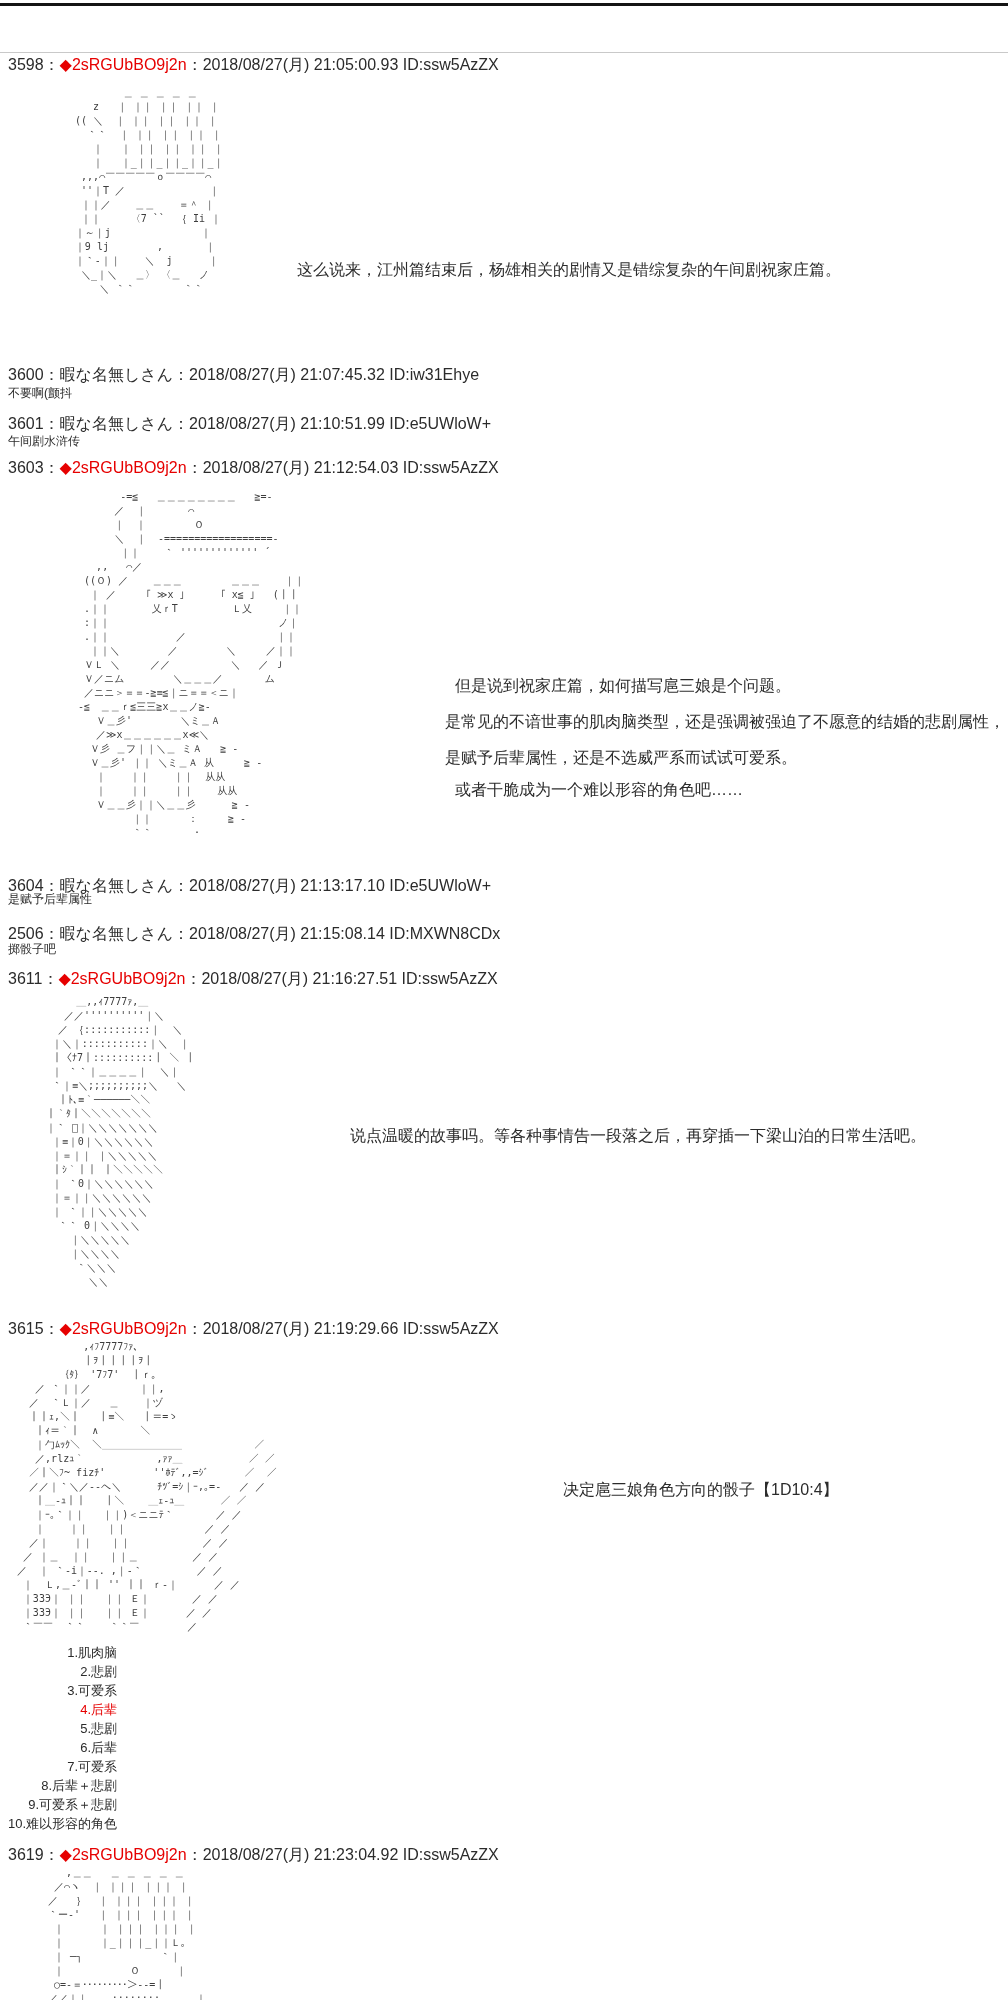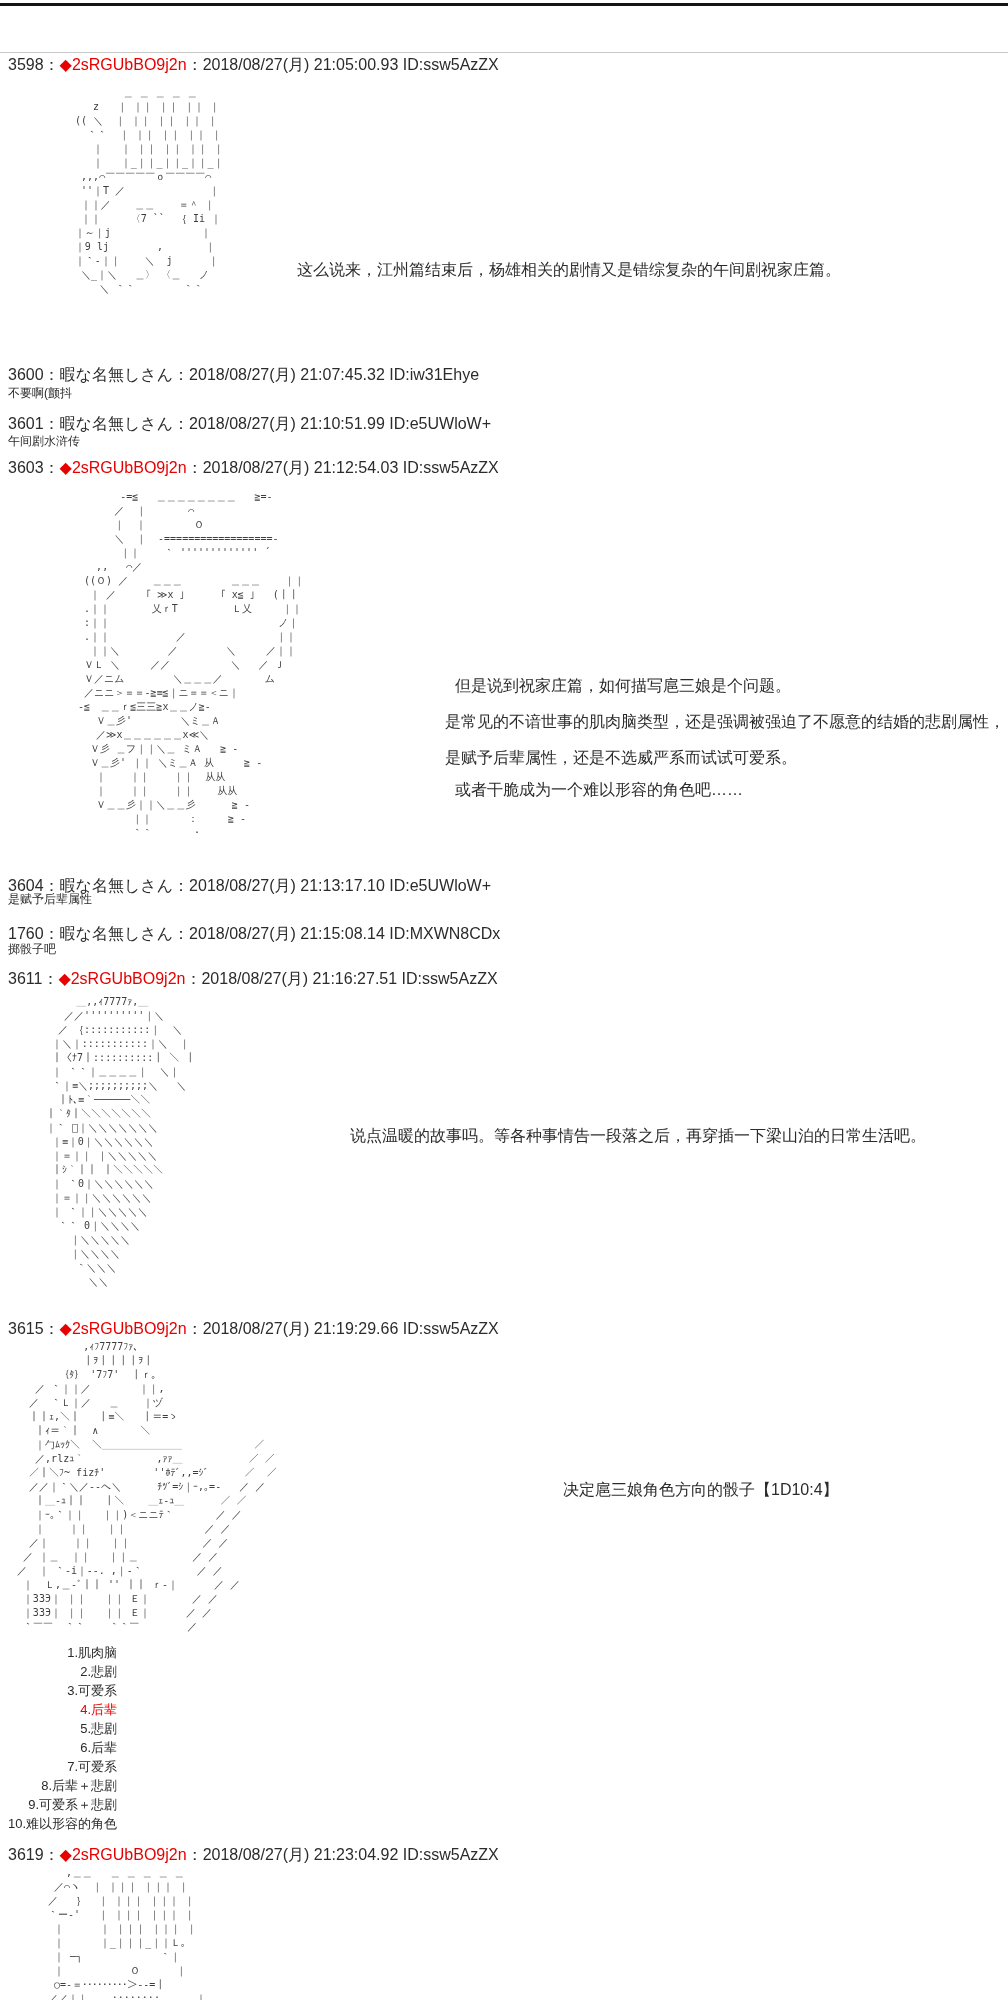--- a/index.html
+++ b/index.html
@@ -95,21 +95,21 @@
     <div class="dlg" style="left:445px; top:748px">是赋予后辈属性，还是不选威严系而试试可爱系。</div>
     <div class="dlg" style="left:455px; top:780px">或者干脆成为一个难以形容的角色吧……</div>
   </div>
 
   <div>
     <div class="hdr" style="top:876px"><span>3604：</span><span>暇な名無しさん</span><span>：2018/08/27(月) 21:13:17.10 ID:e5UWloW+</span></div>
     <div class="btxt" style="top:891px">是赋予后辈属性</div>
   </div>
 
   <div>
-    <div class="hdr" style="top:924px"><span>1760：</span><span>暇な名無しさん</span><span>：2018/08/27(月) 21:15:08.14 ID:MXWN8CDx</span></div>
+    <div class="hdr" style="top:924px"><span>2506：</span><span>暇な名無しさん</span><span>：2018/08/27(月) 21:15:08.14 ID:MXWN8CDx</span></div>
     <div class="btxt" style="top:941px">掷骰子吧</div>
   </div>
 
   <div>
     <div class="hdr" style="top:969px"><span>3611：</span><span class="trip">◆2sRGUbBO9j2n</span><span>：2018/08/27(月) 21:16:27.51 ID:ssw5AzZX</span></div>
     <pre class="aa" style="left:28px; top:995px">        ＿,,ｨ7777ｧ,＿
       ／／''''''''''｜＼
      ／ ｛:::::::::::｜  ＼
     ｜＼｜:::::::::::｜＼  ｜
     ｜〈ﾅ7｜::::::::::｜ ＼ ｜

